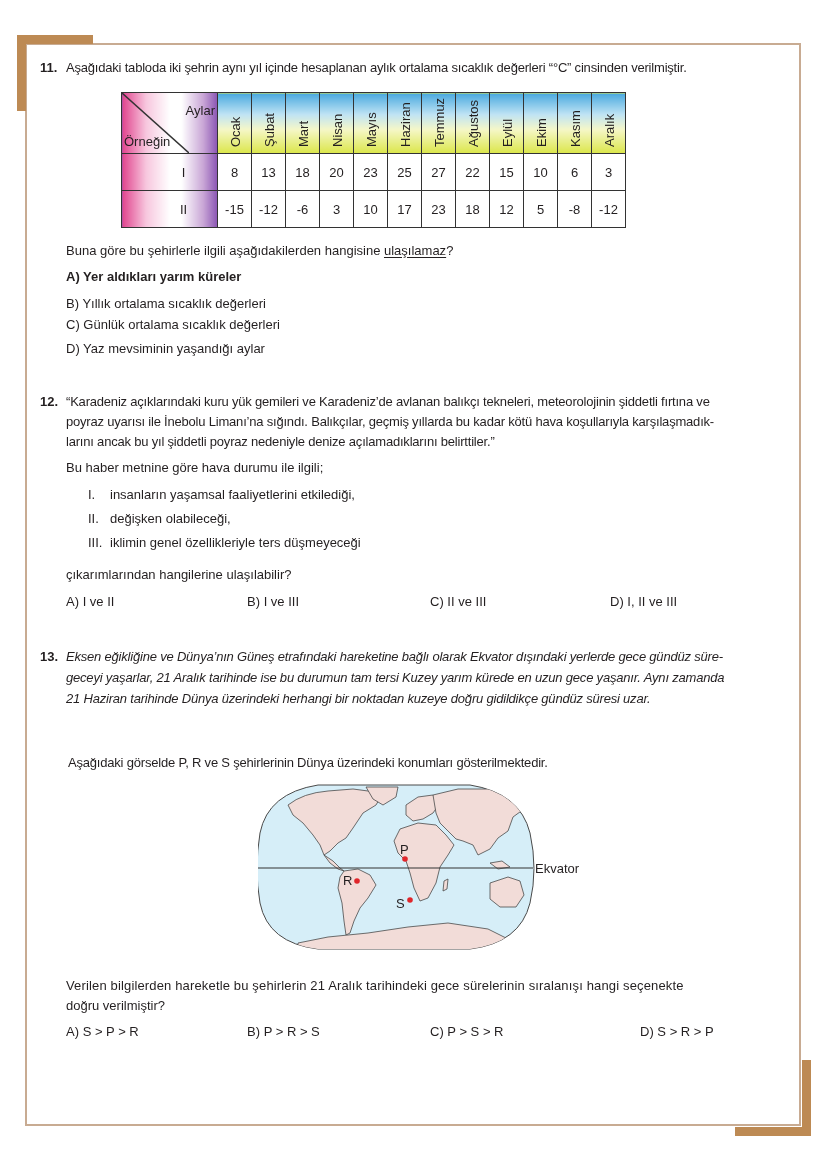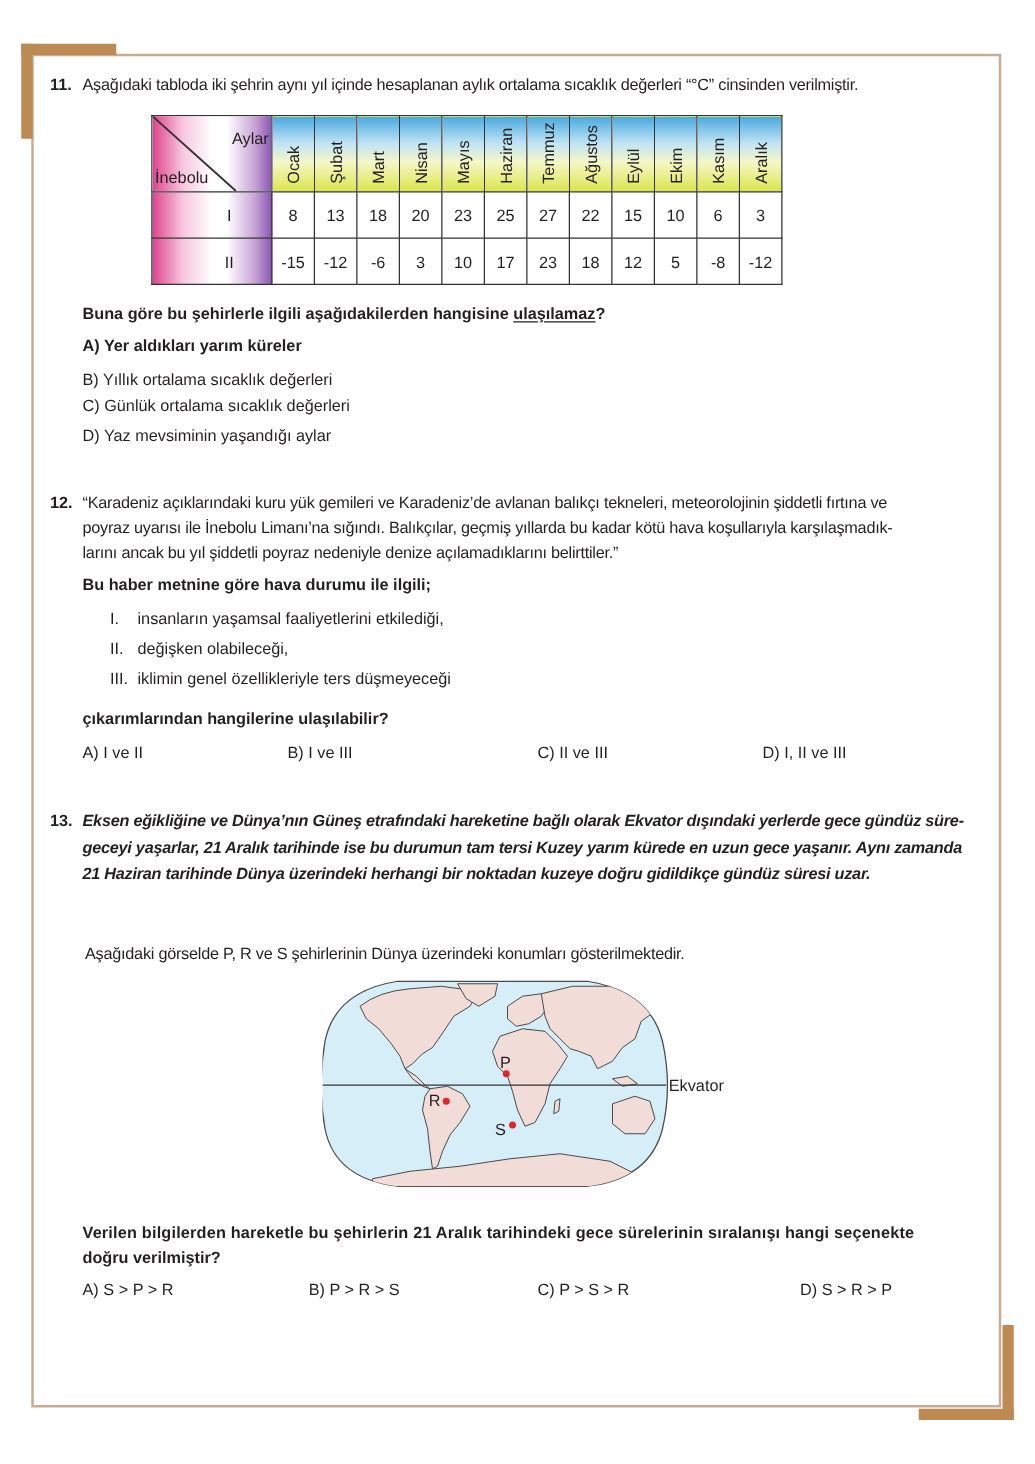--- a/index.html
+++ b/index.html
@@ -11,21 +11,21 @@
              border: 2px solid #c8ab92; box-sizing: border-box; }
     .corner-tl-h { position: absolute; left: 17px; top: 35px; width: 76px; height: 9px; background: #bd8a54; }
     .corner-tl-v { position: absolute; left: 17px; top: 35px; width: 9px; height: 76px; background: #bd8a54; }
     .corner-br-v { position: absolute; left: 802px; top: 1060px; width: 9px; height: 76px; background: #bd8a54; }
     .corner-br-h { position: absolute; left: 735px; top: 1127px; width: 76px; height: 9px; background: #bd8a54; }
 
     .abs { position: absolute; }
     .qnum { font-weight: bold; font-size: 13px; }
     .txt { font-size: 13px; line-height: 20px; }
     .txt-narrow { font-size: 13px; line-height: 20px; letter-spacing: -0.2px; }
-    .bold { font-weight: bold; }
+    .bold { font-weight: normal; }
     .ital { font-style: italic; }
     .underline { text-decoration: underline; text-underline-offset: 2px; }
 
     
     .ttable { position: absolute; left: 121px; top: 92px; border-collapse: collapse; }
     .ttable td { border: 1.5px solid #333; text-align: center; font-size: 13px; padding: 0; }
     .ttable .hdr { height: 60px; background: linear-gradient(to bottom, #4aa9df 0%, #bfe3f4 35%, #f5f7c8 60%, #dbe64a 100%); }
     .ttable .rowhead { width: 67px; background: linear-gradient(to right, #e0458e 0%, #f7c7de 25%, #ffffff 50%, #ffffff 62%, #c9a6d6 85%, #8a55b3 100%); padding-left: 28px; }
     .ttable .monthcell { width: 33px; position: relative; }
     .ttable .monthcell span { position: absolute; left: 50%; bottom: 6px; transform-origin: left bottom;
@@ -55,21 +55,21 @@
   <span class="abs txt-narrow" style="left:66px; top:58px;">Aşağıdaki tabloda iki şehrin aynı yıl içinde hesaplanan aylık ortalama sıcaklık değerleri “°C” cinsinden verilmiştir.</span>
 
   <table class="ttable">
     <tbody>
         <tr>
       <td class="hdr rowhead corner-cell">
         <svg width="67" height="60">
           <line x1="0" y1="0" x2="67" y2="60" stroke="#333" stroke-width="1.5"></line>
         </svg>
         <span class="aylar">Aylar</span>
-        <span class="sehirler">İnebolu</span>
+        <span class="sehirler">Örneğin</span>
       </td>
       <td class="hdr monthcell">
             <span>Ocak</span>
           </td>
       <td class="hdr monthcell">
             <span>Şubat</span>
           </td>
       <td class="hdr monthcell">
             <span>Mart</span>
           </td>
@@ -160,28 +160,28 @@
   <div class="abs txt" style="left:88px; top:509px;">
     <span style="display:inline-block; width:22px;">II.</span><span>değişken olabileceği,</span>
   </div>
   <div class="abs txt" style="left:88px; top:533px;">
     <span style="display:inline-block; width:22px;">III.</span><span>iklimin genel özellikleriyle ters düşmeyeceği</span>
   </div>
 
   <div class="abs txt bold" style="left:66px; top:565px;">çıkarımlarından hangilerine ulaşılabilir?</div>
 
   <div class="abs txt" style="left:66px; top:592px;"><span>A)</span> <span>I ve II</span></div>
-  <div class="abs txt" style="left:230px; top:592px;"><span>B)</span> <span>I ve III</span></div>
+  <div class="abs txt" style="left:247px; top:592px;"><span>B)</span> <span>I ve III</span></div>
   <div class="abs txt" style="left:430px; top:592px;"><span>C)</span> <span>II ve III</span></div>
   <div class="abs txt" style="left:610px; top:592px;"><span>D)</span> <span>I, II ve III</span></div>
 </div>
 
 <div>
   <span class="abs qnum" style="left:40px; top:649px;">13.</span>
-  <div class="abs txt-narrow ital" style="left:66px; top:646px; width:730px; line-height:21px;font-weight:bold;">
+  <div class="abs txt-narrow ital" style="left:66px; top:646px; width:730px; line-height:21px;">
     <div style="white-space:nowrap;">Eksen eğikliğine ve Dünya’nın Güneş etrafındaki hareketine bağlı olarak Ekvator dışındaki yerlerde gece gündüz süre-</div>
     <div style="white-space:nowrap;">geceyi yaşarlar, 21 Aralık tarihinde ise bu durumun tam tersi Kuzey yarım kürede en uzun gece yaşanır. Aynı zamanda</div>
     <div style="white-space:nowrap;">21 Haziran tarihinde Dünya üzerindeki herhangi bir noktadan kuzeye doğru gidildikçe gündüz süresi uzar.</div>
   </div>
 
   <div class="abs txt-narrow" style="left:68px; top:753px;">Aşağıdaki görselde P, R ve S şehirlerinin Dünya üzerindeki konumları gösterilmektedir.</div>
 
   <svg class="map" width="360" height="172" viewBox="0 0 360 172">
     <defs>
       <clipPath id="mapclip">

